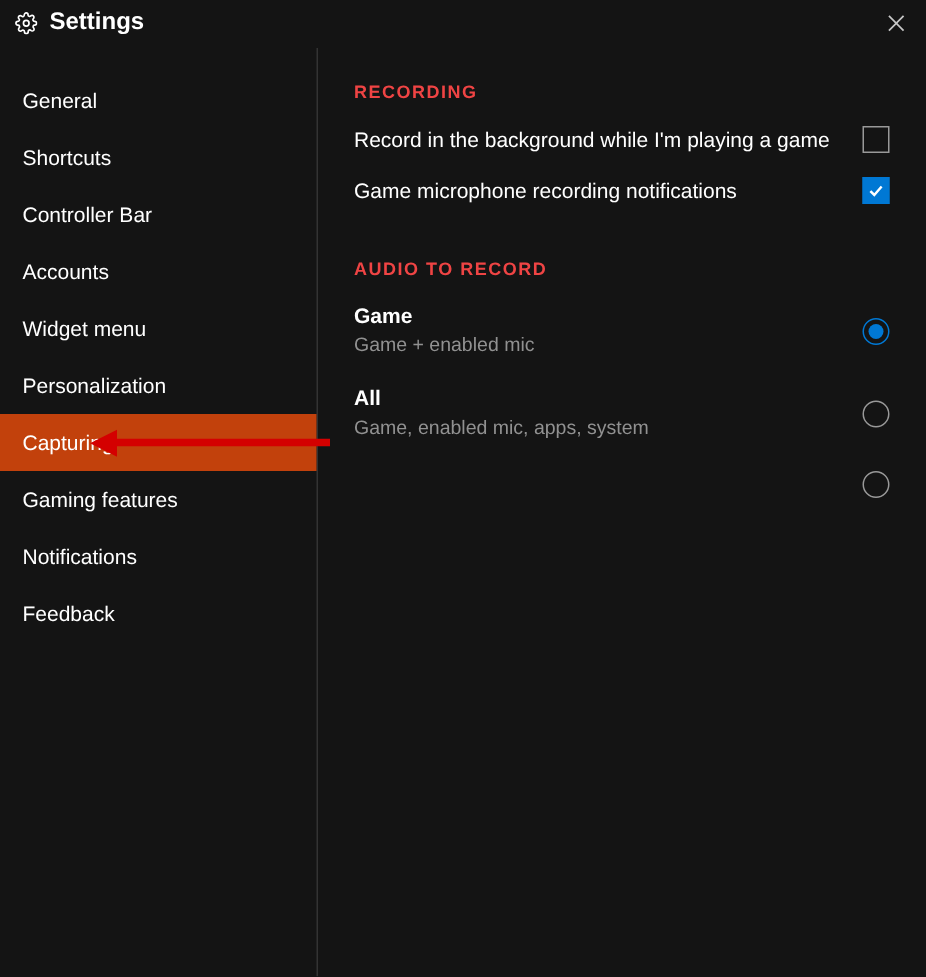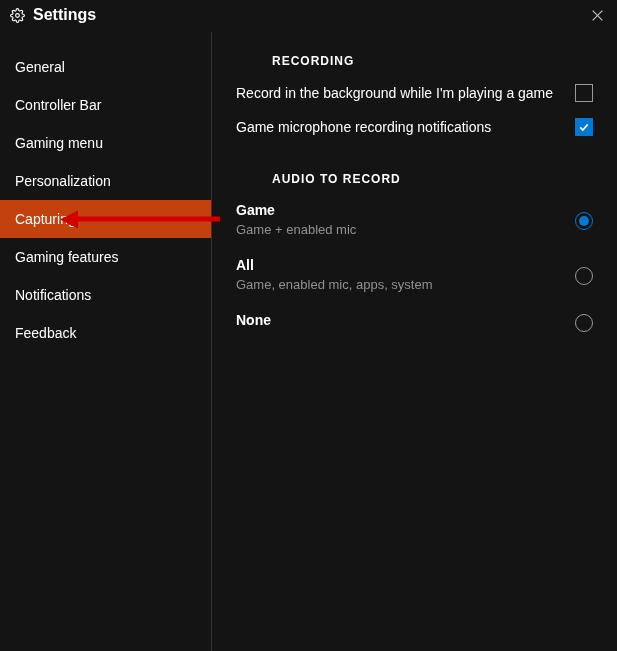--- a/index.html
+++ b/index.html
@@ -79,24 +79,23 @@
     }
     .main {
       flex: 1;
       padding: 22px 24px 20px 24px;
       overflow-y: auto;
     }
     .section-header {
       font-size: 12px;
       font-weight: 600;
       letter-spacing: 1px;
-      color: #ffffff;
+      color: #ef4444;
       margin-bottom: 16px;
       text-transform: uppercase;
-      margin-left: 36px;
     }
     .section-header.spaced {
       margin-top: 36px;
     }
     .check-row {
       display: flex;
       align-items: center;
       justify-content: space-between;
       margin-bottom: 16px;
       gap: 12px;
@@ -209,22 +208,24 @@
       <svg viewBox="0 0 16 16" stroke="currentColor" stroke-width="1.4">
         <line x1="2" y1="2" x2="14" y2="14"></line>
         <line x1="14" y1="2" x2="2" y2="14"></line>
       </svg>
     </div>
   </div>
 
   <div class="body">
     <div class="sidebar">
       <div class="sidebar-item"><span>General</span></div>
+      <div class="sidebar-item"><span>Shortcuts</span></div>
       <div class="sidebar-item"><span>Controller Bar</span></div>
-      <div class="sidebar-item"><span>Gaming menu</span></div>
+      <div class="sidebar-item"><span>Accounts</span></div>
+      <div class="sidebar-item"><span>Widget menu</span></div>
       <div class="sidebar-item"><span>Personalization</span></div>
       <div class="sidebar-item active">
         <span>Capturing</span>
         <div class="arrow">
           <div class="arrow-head"></div>
           <div class="arrow-shaft"></div>
         </div>
       </div>
       <div class="sidebar-item"><span>Gaming features</span></div>
       <div class="sidebar-item"><span>Notifications</span></div>
@@ -261,19 +262,18 @@
       <div class="radio-row">
         <div class="radio-text">
           <div class="radio-title">All</div>
           <div class="radio-desc">Game, enabled mic, apps, system</div>
         </div>
         <span class="radio"></span>
       </div>
 
       <div class="radio-row">
         <div class="radio-text">
-          <div class="radio-title">None</div>
         </div>
         <span class="radio"></span>
       </div>
     </div>
   </div>
 </div>
 
 </body></html>

